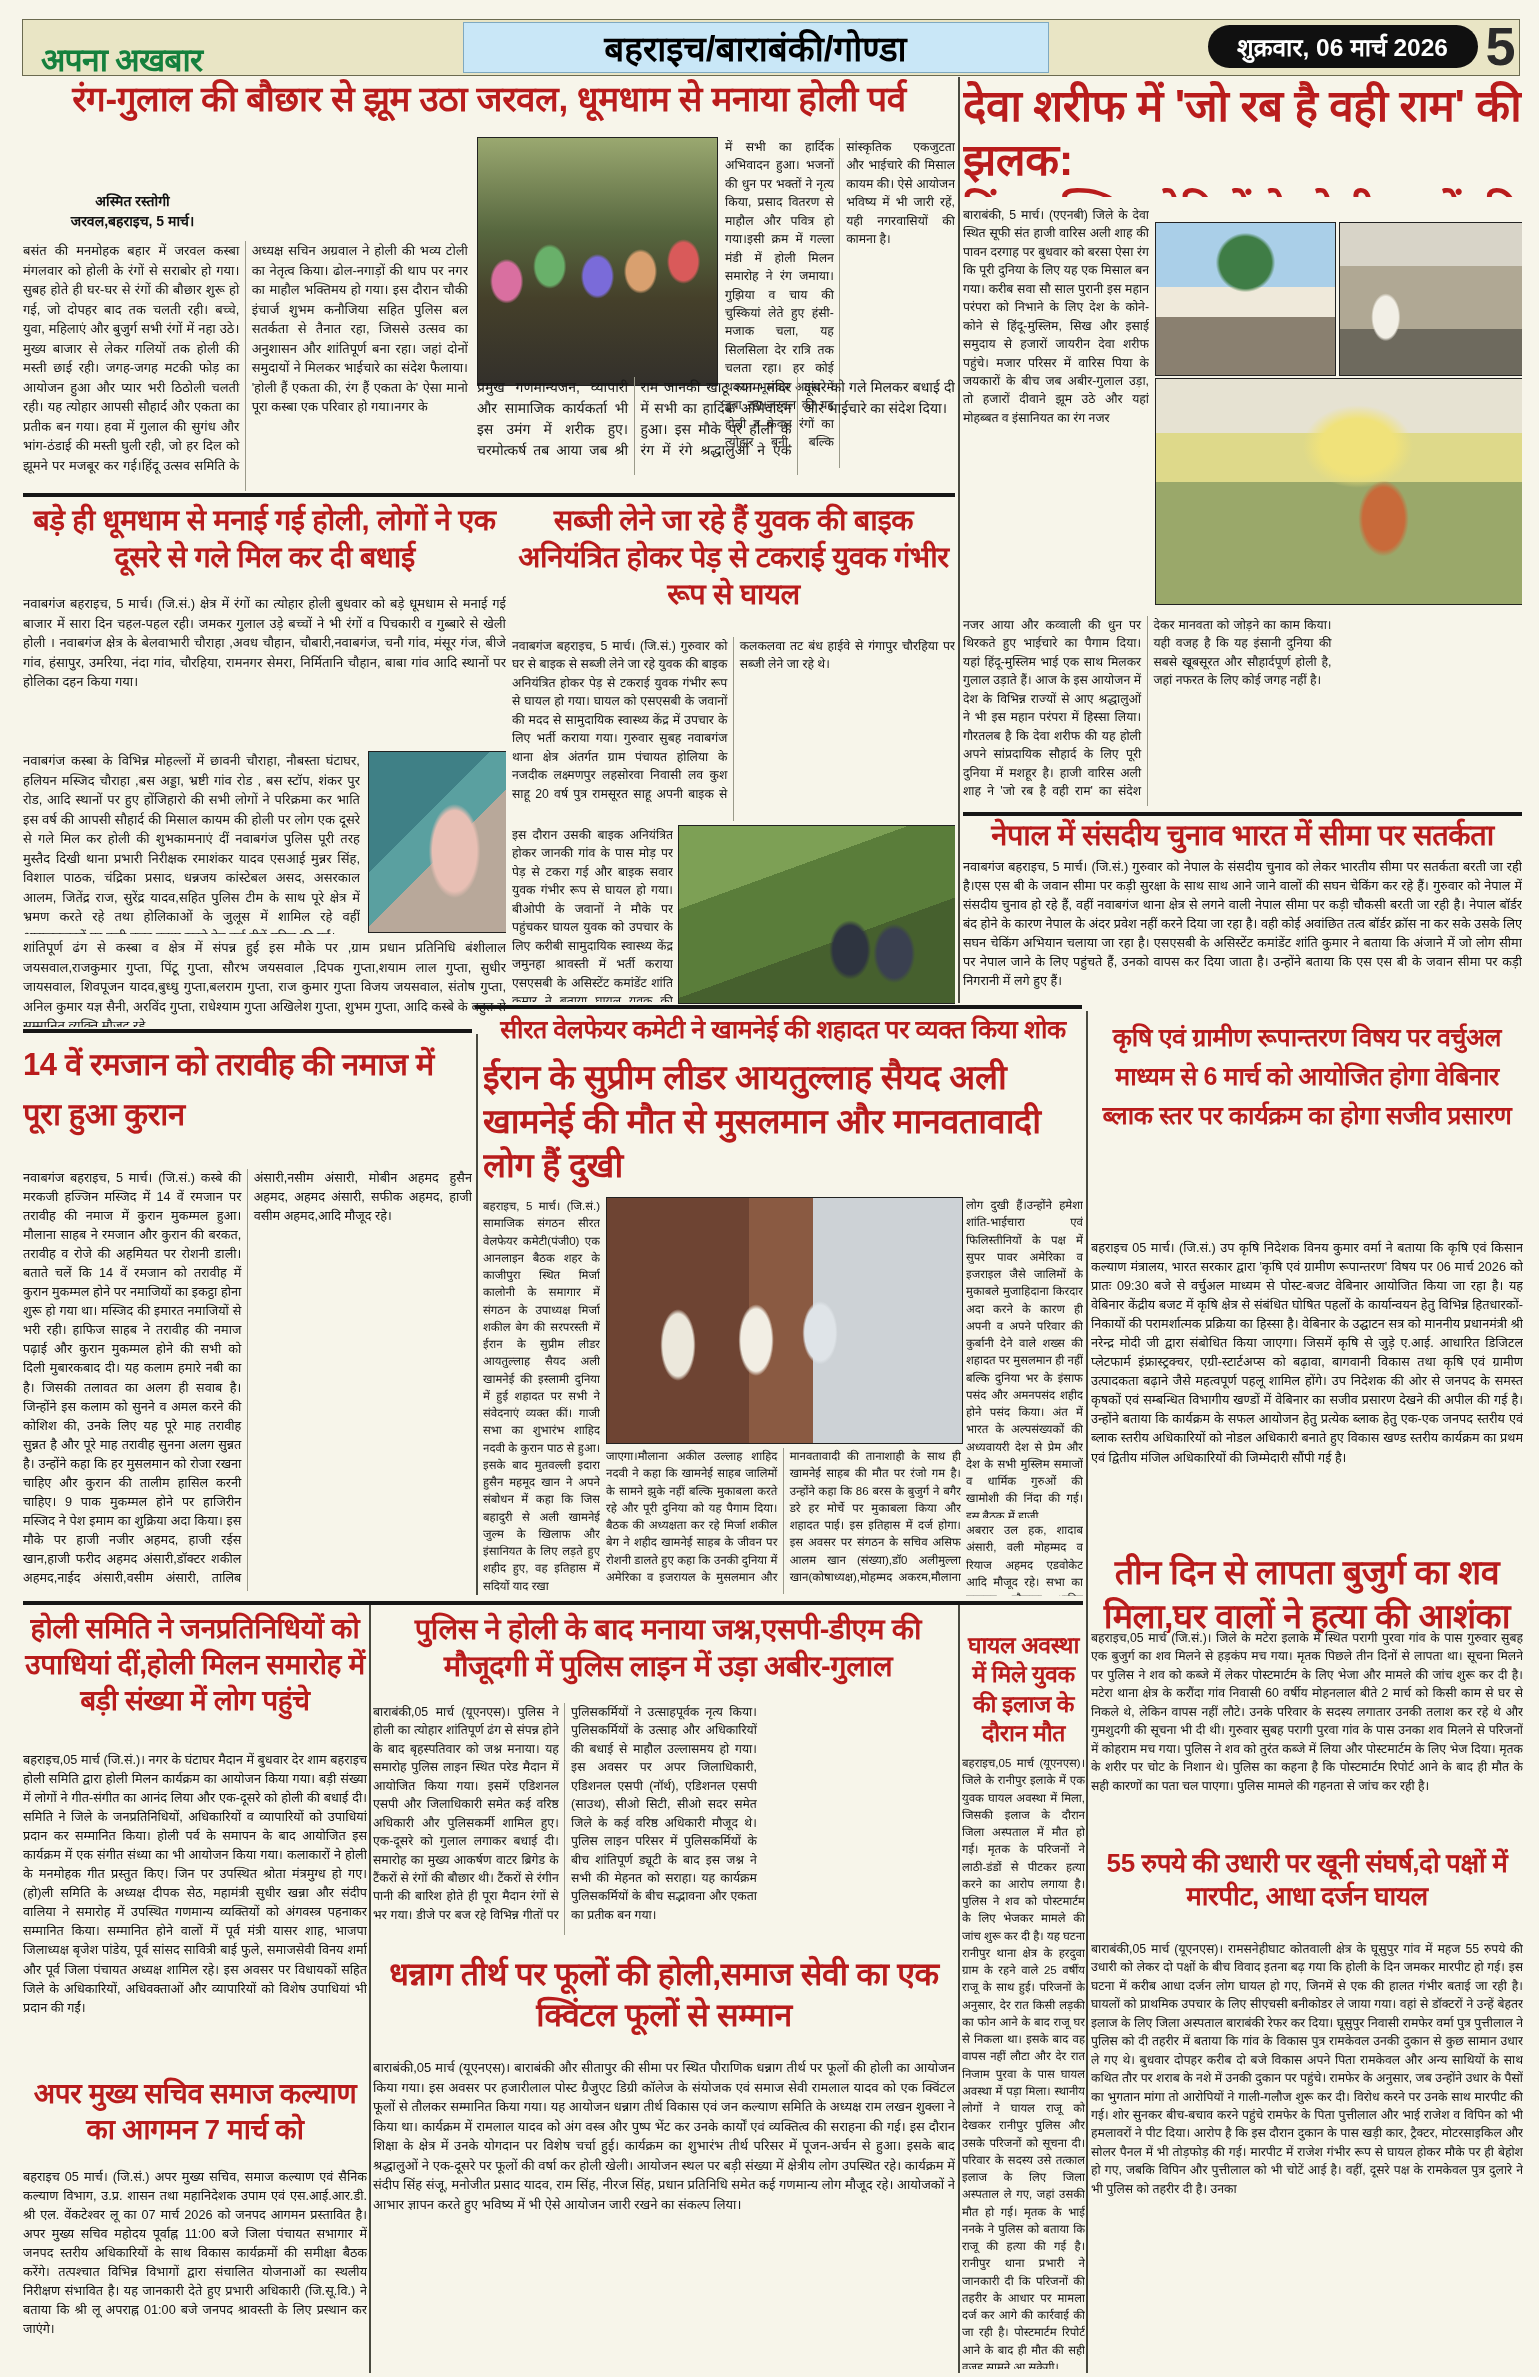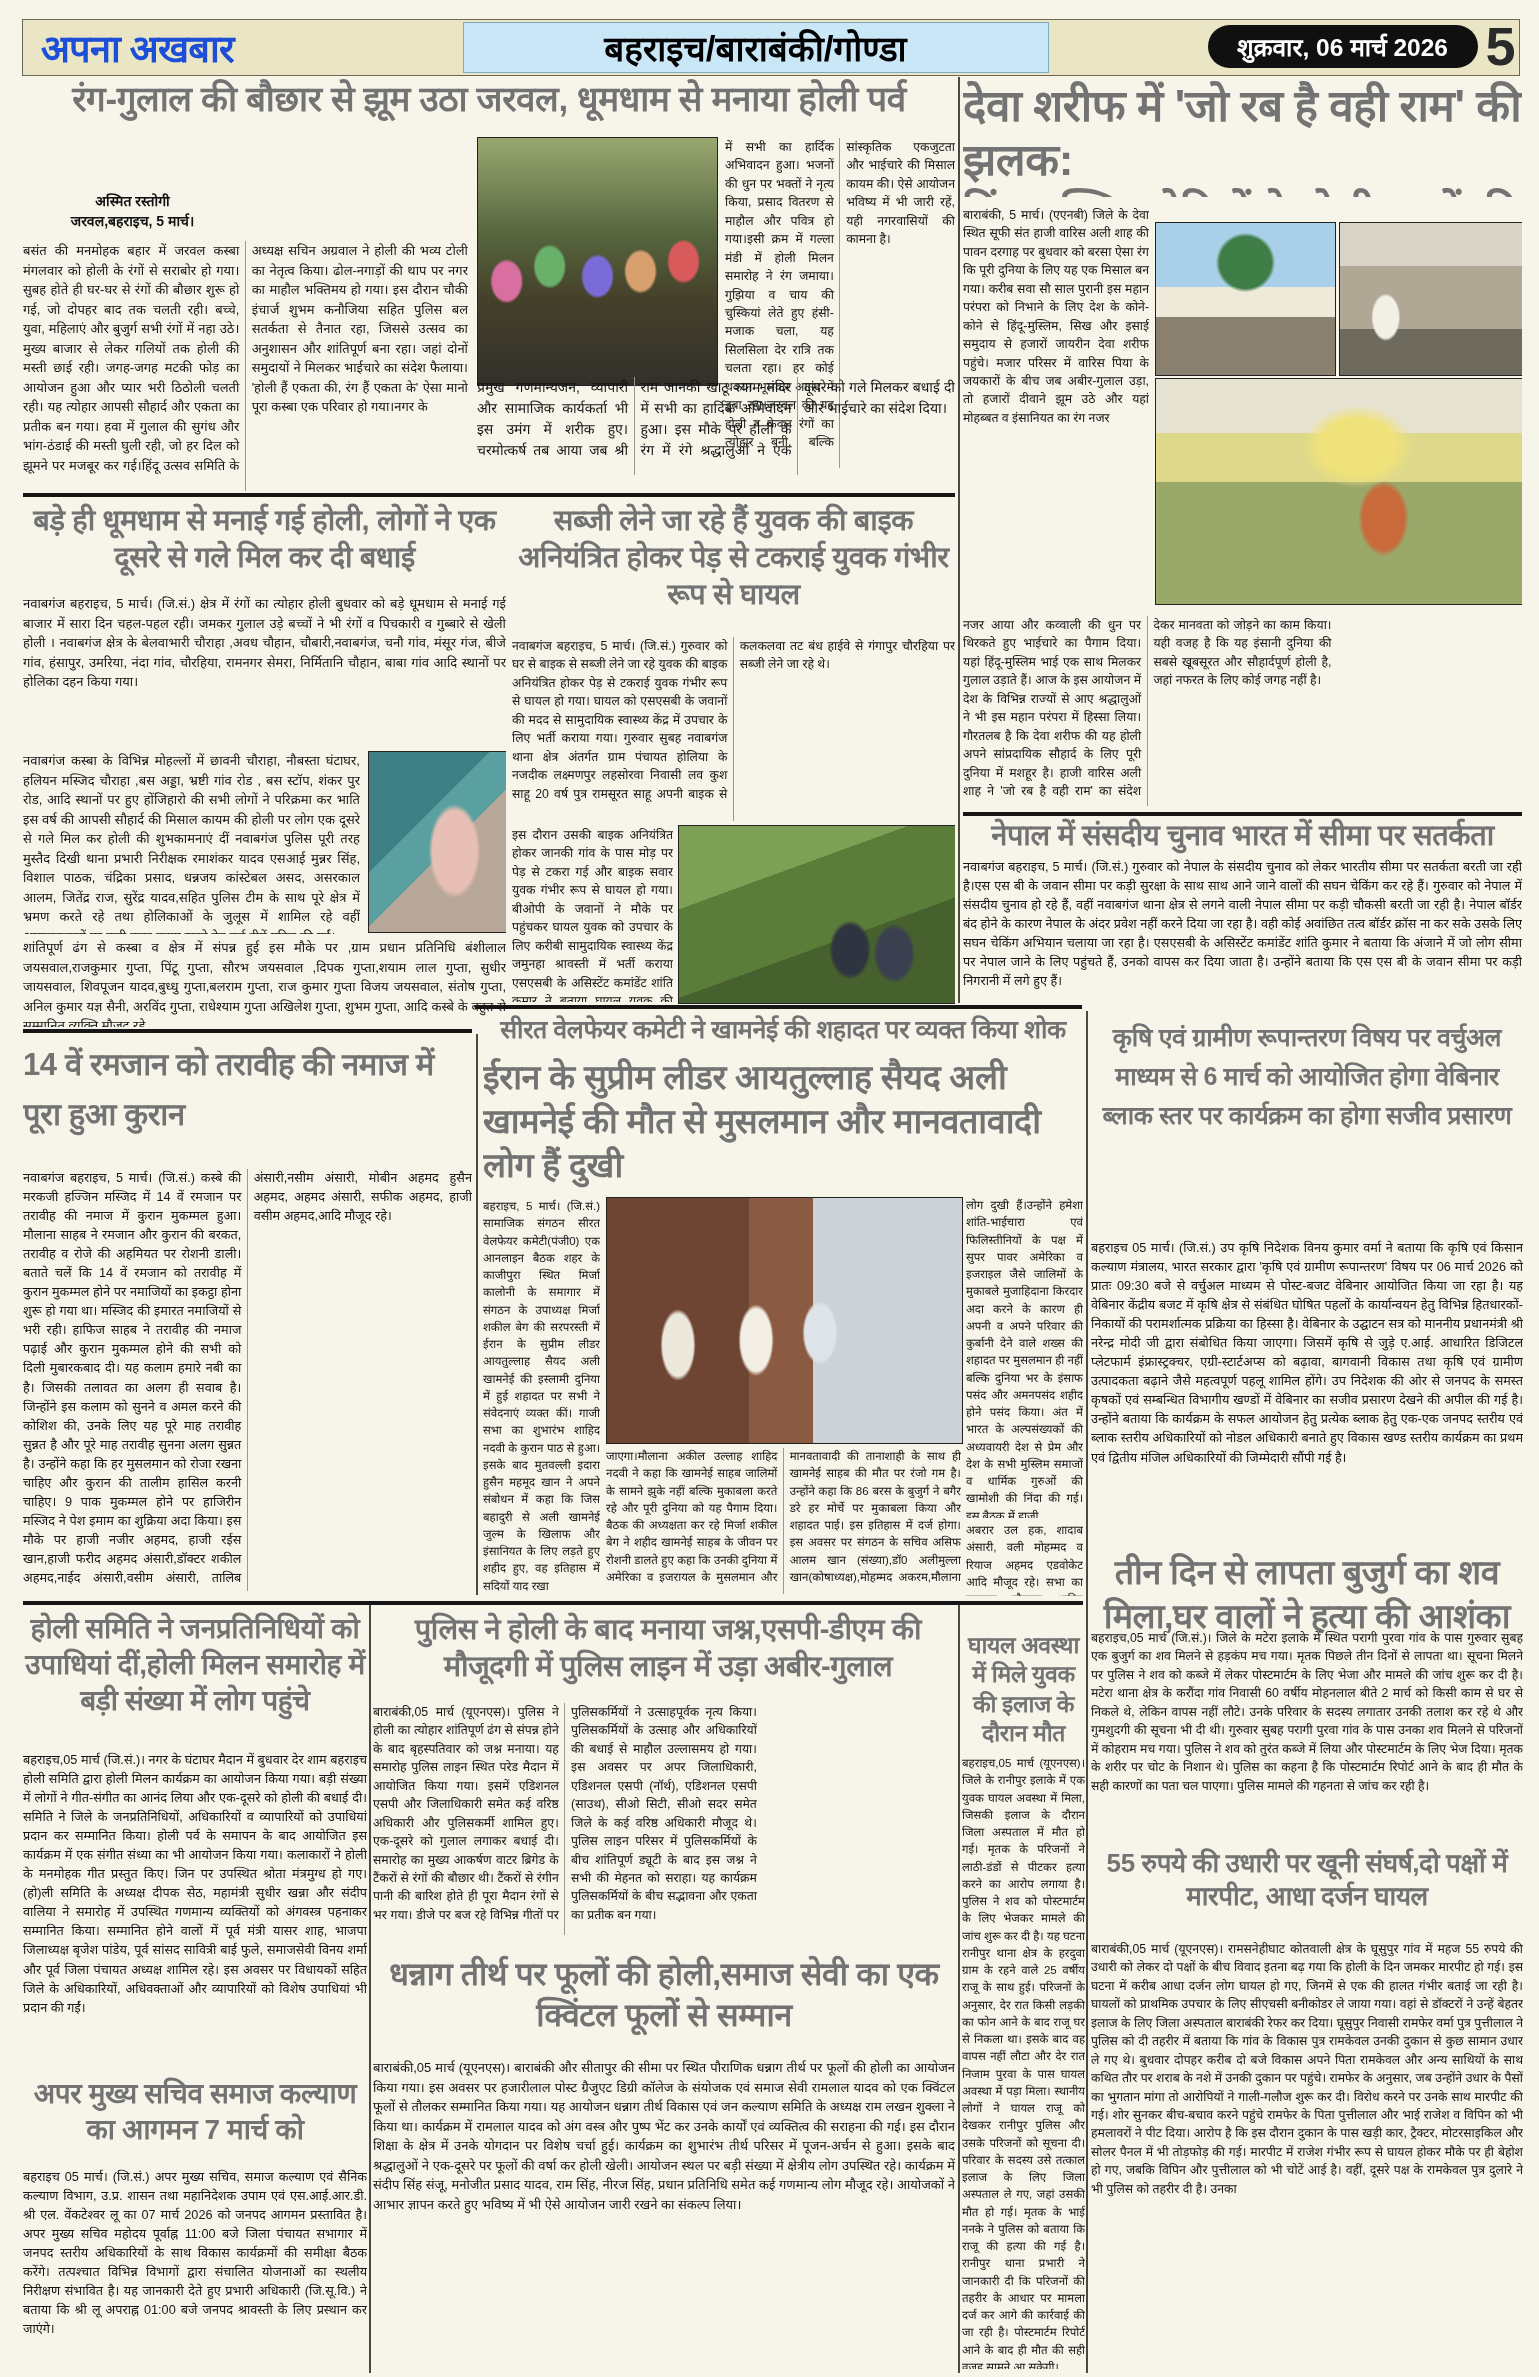--- a/index.html
+++ b/index.html
@@ -9,32 +9,32 @@
     font-family:"Liberation Sans", sans-serif;
     color:#111;
   }
   .abs{position:absolute;}
   
   .masthead{
     left:21.5px;top:19px;width:1496px;height:55px;
     background:#e9e5c5;border:0.8px solid #6b6a50;
     display:flex;align-items:center;
   }
-  .paper-name{position:absolute;left:18.4px;top:1px;font-size:38px;font-weight:bold;
-    letter-spacing:-0.8px;color:#1d4ed8;}
+  .paper-name{position:absolute;left:18.4px;top:17px;font-size:32px;font-weight:bold;
+    letter-spacing:-0.8px;color:#15803d;}
   .edition-box{position:absolute;left:440px;top:1.5px;width:584px;height:49px;
     background:#c9e7f7;border:0.8px solid #7fa9c0;display:flex;align-items:center;justify-content:center;
     font-size:35px;font-weight:bold;color:#000;}
   .date-pill{position:absolute;left:1185px;top:4.6px;width:270px;height:43px;border-radius:26px;
     background:#101010;color:#fff;display:flex;align-items:center;justify-content:center;
     font-size:24.5px;font-weight:bold;}
   .page-num{position:absolute;left:1463px;top:-4.6px;font-size:54px;font-weight:bold;color:#2a2a2a;}
   
   .art{position:absolute;overflow:hidden;}
-  .hl{font-weight:bold;color:#737373;text-align:center;line-height:1.28;letter-spacing:-0.4px;position:absolute;overflow:hidden;}
+  .hl{font-weight:bold;color:#b91c1c;text-align:center;line-height:1.28;letter-spacing:-0.4px;position:absolute;overflow:hidden;}
   .hl-left{text-align:left;}
   .bd{position:absolute;text-align:justify;color:#151515;line-height:1.5;overflow:hidden;}
   .cols2{column-count:2;column-gap:12.3px;column-rule:0.8px solid #9a9a8a;column-fill:auto;}
   .cols3{column-count:3;column-gap:12.3px;column-rule:0.8px solid #9a9a8a;column-fill:auto;}
   .byline{position:absolute;text-align:center;font-weight:bold;line-height:1.4;overflow:hidden;}
   
   .hrule{position:absolute;height:3.8px;background:#161616;}
   .vrule{position:absolute;width:1.5px;background:#4a4a40;}
   
   .photo{position:absolute;border:0.8px solid #222;}

